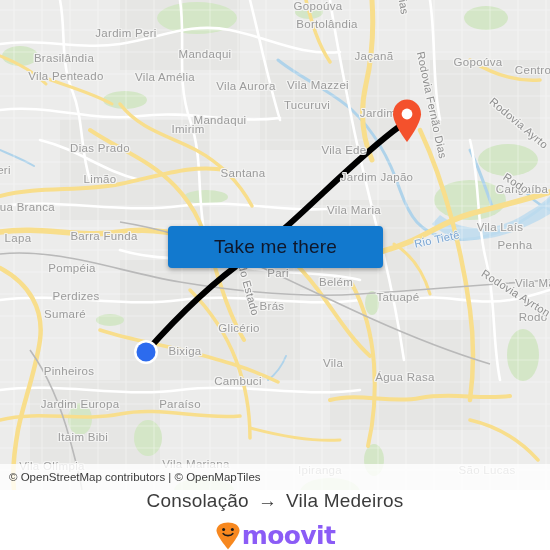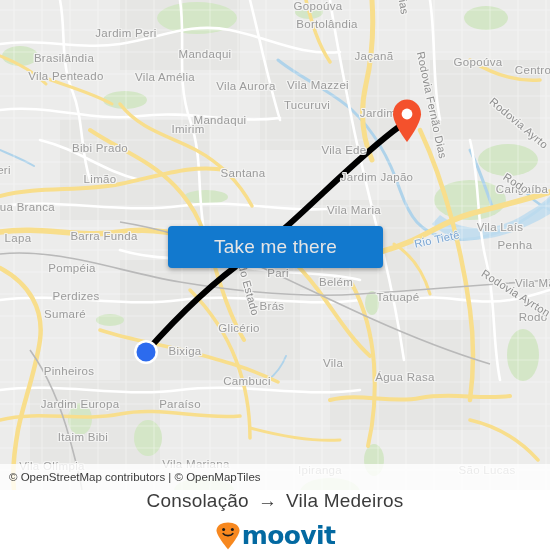--- a/index.html
+++ b/index.html
@@ -25,21 +25,21 @@
     pointer-events:none;
   }
   .maplabel.hwy{color:#8d8d8d;font-size:11px;}
   .maplabel.river{color:#7ba6d4;font-size:11px;
     text-shadow:-1.2px 0 #eef3f7,1.2px 0 #eef3f7,0 -1.2px #eef3f7,0 1.2px #eef3f7;}
 
   
   #take-me-there{
     position:absolute;left:168px;top:226px;width:215px;height:42px;
     background:#1279ce;border:none;border-radius:4px;
-    color:#e5e5e5;font-family:"Liberation Sans",sans-serif;font-size:19px;
+    color:#0f172a;font-family:"Liberation Sans",sans-serif;font-size:19px;
     letter-spacing:.2px;cursor:pointer;
     box-shadow:0 2px 5px rgba(0,0,0,.3);
     display:flex;align-items:center;justify-content:center;
     padding:0;
   }
 
   
   #attribution{
     position:absolute;left:0;bottom:0;width:550px;height:26px;
     background:rgba(255,255,255,.80);
@@ -56,21 +56,21 @@
     display:flex;align-items:center;justify-content:space-between;
     padding:0 18px;box-sizing:border-box;flex-direction:column;
   }
   #journey-title{
     font-size:19px;color:#3c3c3c;letter-spacing:.2px;
     display:flex;align-items:center;gap:9px;white-space:nowrap;
   }
   #journey-title .arrow{font-size:19px;color:#3c3c3c;}
   #moovit-logo{display:flex;align-items:center;gap:1px;}
   #moovit-logo .wordmark{
-    font-size:25px;font-weight:bold;color:#0369a1;letter-spacing:-.6px;
+    font-size:25px;font-weight:bold;color:#8b5cf6;letter-spacing:-.6px;
     font-family:"DejaVu Sans",sans-serif;
   }
 </style>
 </head>
 <body>
 
 <div id="app">
 
   <div id="map">
 
@@ -203,21 +203,21 @@
         <div class="maplabel" style="left: 64px; top: 58px;">Brasilândia</div>
         <div class="maplabel" style="left: 66px; top: 76px;">Vila Penteado</div>
         <div class="maplabel" style="left: 165px; top: 77px;">Vila Amélia</div>
         <div class="maplabel" style="left: 246px; top: 86px;">Vila Aurora</div>
         <div class="maplabel" style="left: 318px; top: 85px;">Vila Mazzei</div>
         <div class="maplabel" style="left: 533px; top: 70px;">Centro</div>
         <div class="maplabel" style="left: 307px; top: 105px;">Tucuruvi</div>
         <div class="maplabel" style="left: 378px; top: 113px;">Jardim</div>
         <div class="maplabel" style="left: 220px; top: 120px;">Mandaqui</div>
         <div class="maplabel" style="left: 188px; top: 129px;">Imirim</div>
-        <div class="maplabel" style="left: 100px; top: 148px;">Bibi Prado</div>
+        <div class="maplabel" style="left: 100px; top: 148px;">Dias Prado</div>
         <div class="maplabel" style="left: 344px; top: 150px;">Vila Ede</div>
         <div class="maplabel" style="left: 243px; top: 173px;">Santana</div>
         <div class="maplabel" style="left: 100px; top: 179px;">Limão</div>
         <div class="maplabel" style="left: 377px; top: 177px;">Jardim Japão</div>
         <div class="maplabel" style="left: 522px; top: 189px; text-align: center;">Cangaíba</div>
         <div class="maplabel" style="left: 20px; top: 207px;">Água Branca</div>
         <div class="maplabel" style="left: 354px; top: 210px;">Vila Maria</div>
         <div class="maplabel" style="left: 500px; top: 227px;">Vila Laís</div>
         <div class="maplabel" style="left: 104px; top: 236px;">Barra Funda</div>
         <div class="maplabel" style="left: 18px; top: 238px;">Lapa</div>
@@ -228,21 +228,21 @@
         <div class="maplabel" style="left: 76px; top: 296px;">Perdizes</div>
         <div class="maplabel" style="left: 336px; top: 282px;">Belém</div>
         <div class="maplabel" style="left: 272px; top: 306px;">Brás</div>
         <div class="maplabel" style="left: 65px; top: 314px;">Sumaré</div>
         <div class="maplabel" style="left: 398px; top: 297px;">Tatuapé</div>
         <div class="maplabel" style="left: 239px; top: 328px;">Glicério</div>
         <div class="maplabel" style="left: 533px; top: 317px;">Rodo</div>
         <div class="maplabel" style="left: 185px; top: 351px;">Bixiga</div>
         <div class="maplabel" style="left: 333px; top: 363px;">Vila</div>
         <div class="maplabel" style="left: 69px; top: 371px;">Pinheiros</div>
-        <div class="maplabel" style="left: 247px; top: 381px; text-align: center;">Cambuci</div>
+        <div class="maplabel" style="left: 238px; top: 381px; text-align: center;">Cambuci</div>
         <div class="maplabel" style="left: 405px; top: 377px;">Água Rasa</div>
         <div class="maplabel" style="left: 80px; top: 404px;">Jardim Europa</div>
         <div class="maplabel" style="left: 180px; top: 404px;">Paraíso</div>
         <div class="maplabel" style="left: 83px; top: 437px;">Itaim Bibi</div>
         <div class="maplabel" style="left: 320px; top: 470px;">Ipiranga</div>
         <div class="maplabel" style="left: 487px; top: 470px;">São Lucas</div>
         <div class="maplabel" style="left: 52px; top: 466px;">Vila Olímpia</div>
         <div class="maplabel" style="left: 196px; top: 464px;">Vila Mariana</div>
         <div class="maplabel" style="left: 4px; top: 170px;">eri</div>
         <div class="maplabel hwy" style="left: 432px; top: 105px; transform: translate(-50%, -50%) rotate(78deg);">Rodovia Fernão Dias</div>

